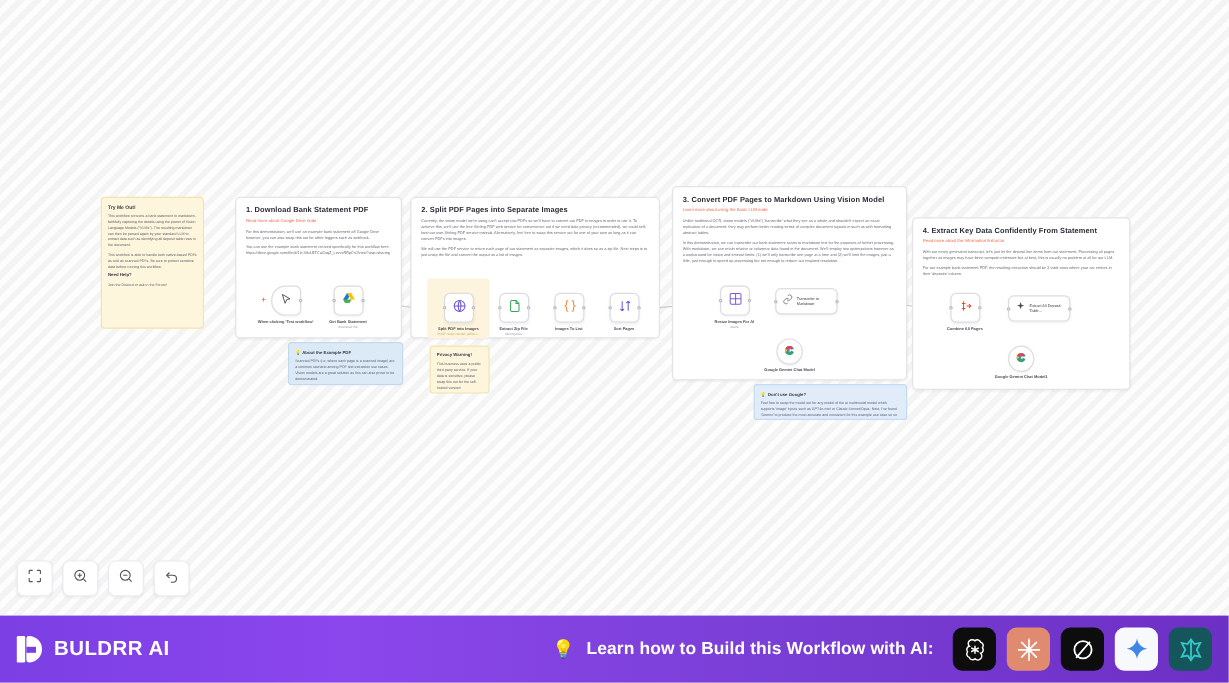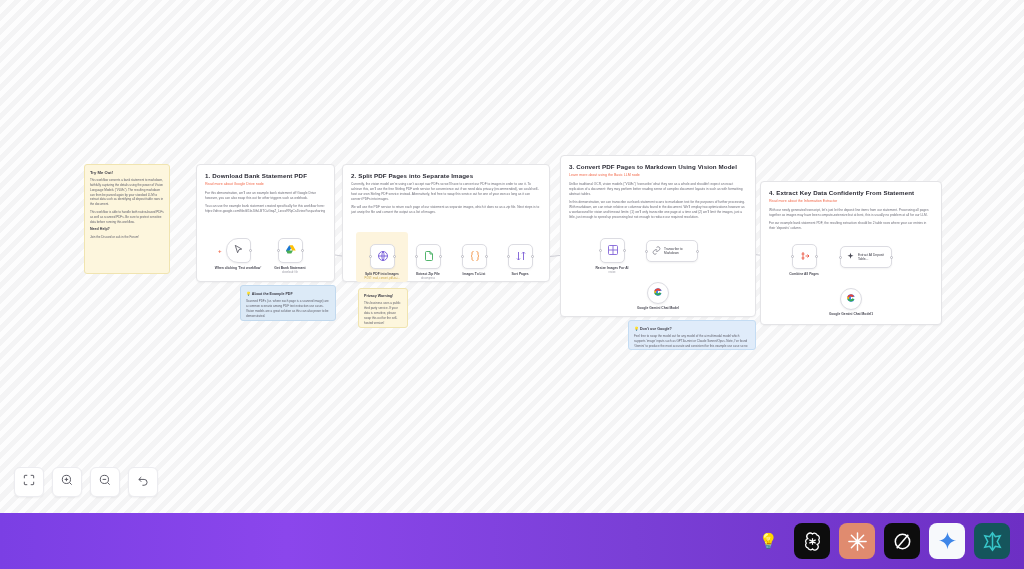--- a/index.html
+++ b/index.html
@@ -419,23 +419,32 @@
         <svg viewBox="0 0 24 24">
             <path d="M9 7L5 11l4 4"></path>
             <path d="M5 11h9a5 5 0 0 1 0 10h-3"></path>
           </svg>
       </span>
     </div>
   </div>
 </div>
 
 <div id="footer">
+  <div id="brand">
+    <span class="mark">
+      <span class="bar"></span>
+        <span class="lobe"></span>
+        <span class="notch"></span>
+    </span>
+    <span class="name">BULDRR AI</span>
+  </div>
 
   <div id="cta">
     <span class="bulb">💡</span>
+    <span class="ctatext">Learn how to Build this Workflow with AI:</span>
     <span id="logos">
       <span class="logo" style="background:#0d0d0d">
         <svg viewBox="0 0 24 24" fill="none" stroke="#fff" stroke-width="1.3">
           <path d="M12 4.2a3 3 0 0 1 4.9 1.2 3 3 0 0 1 1.6 4.8 3 3 0 0 1-1.6 4.8A3 3 0 0 1 12 19.8a3 3 0 0 1-4.9-1.2 3 3 0 0 1-1.6-4.8 3 3 0 0 1 1.6-4.8A3 3 0 0 1 12 4.2z"></path>
           <path d="M12 8.5v7M8.7 10.3l6.6 3.4M15.3 10.3l-6.6 3.4"></path>
         </svg>
       </span>
       <span class="logo" style="background:#e08b6f">
         <svg viewBox="0 0 24 24" stroke="#fff" stroke-width="1.5" stroke-linecap="round">
           <path d="M12 3v18M3 12h18M5.6 5.6l12.8 12.8M18.4 5.6L5.6 18.4"></path>

